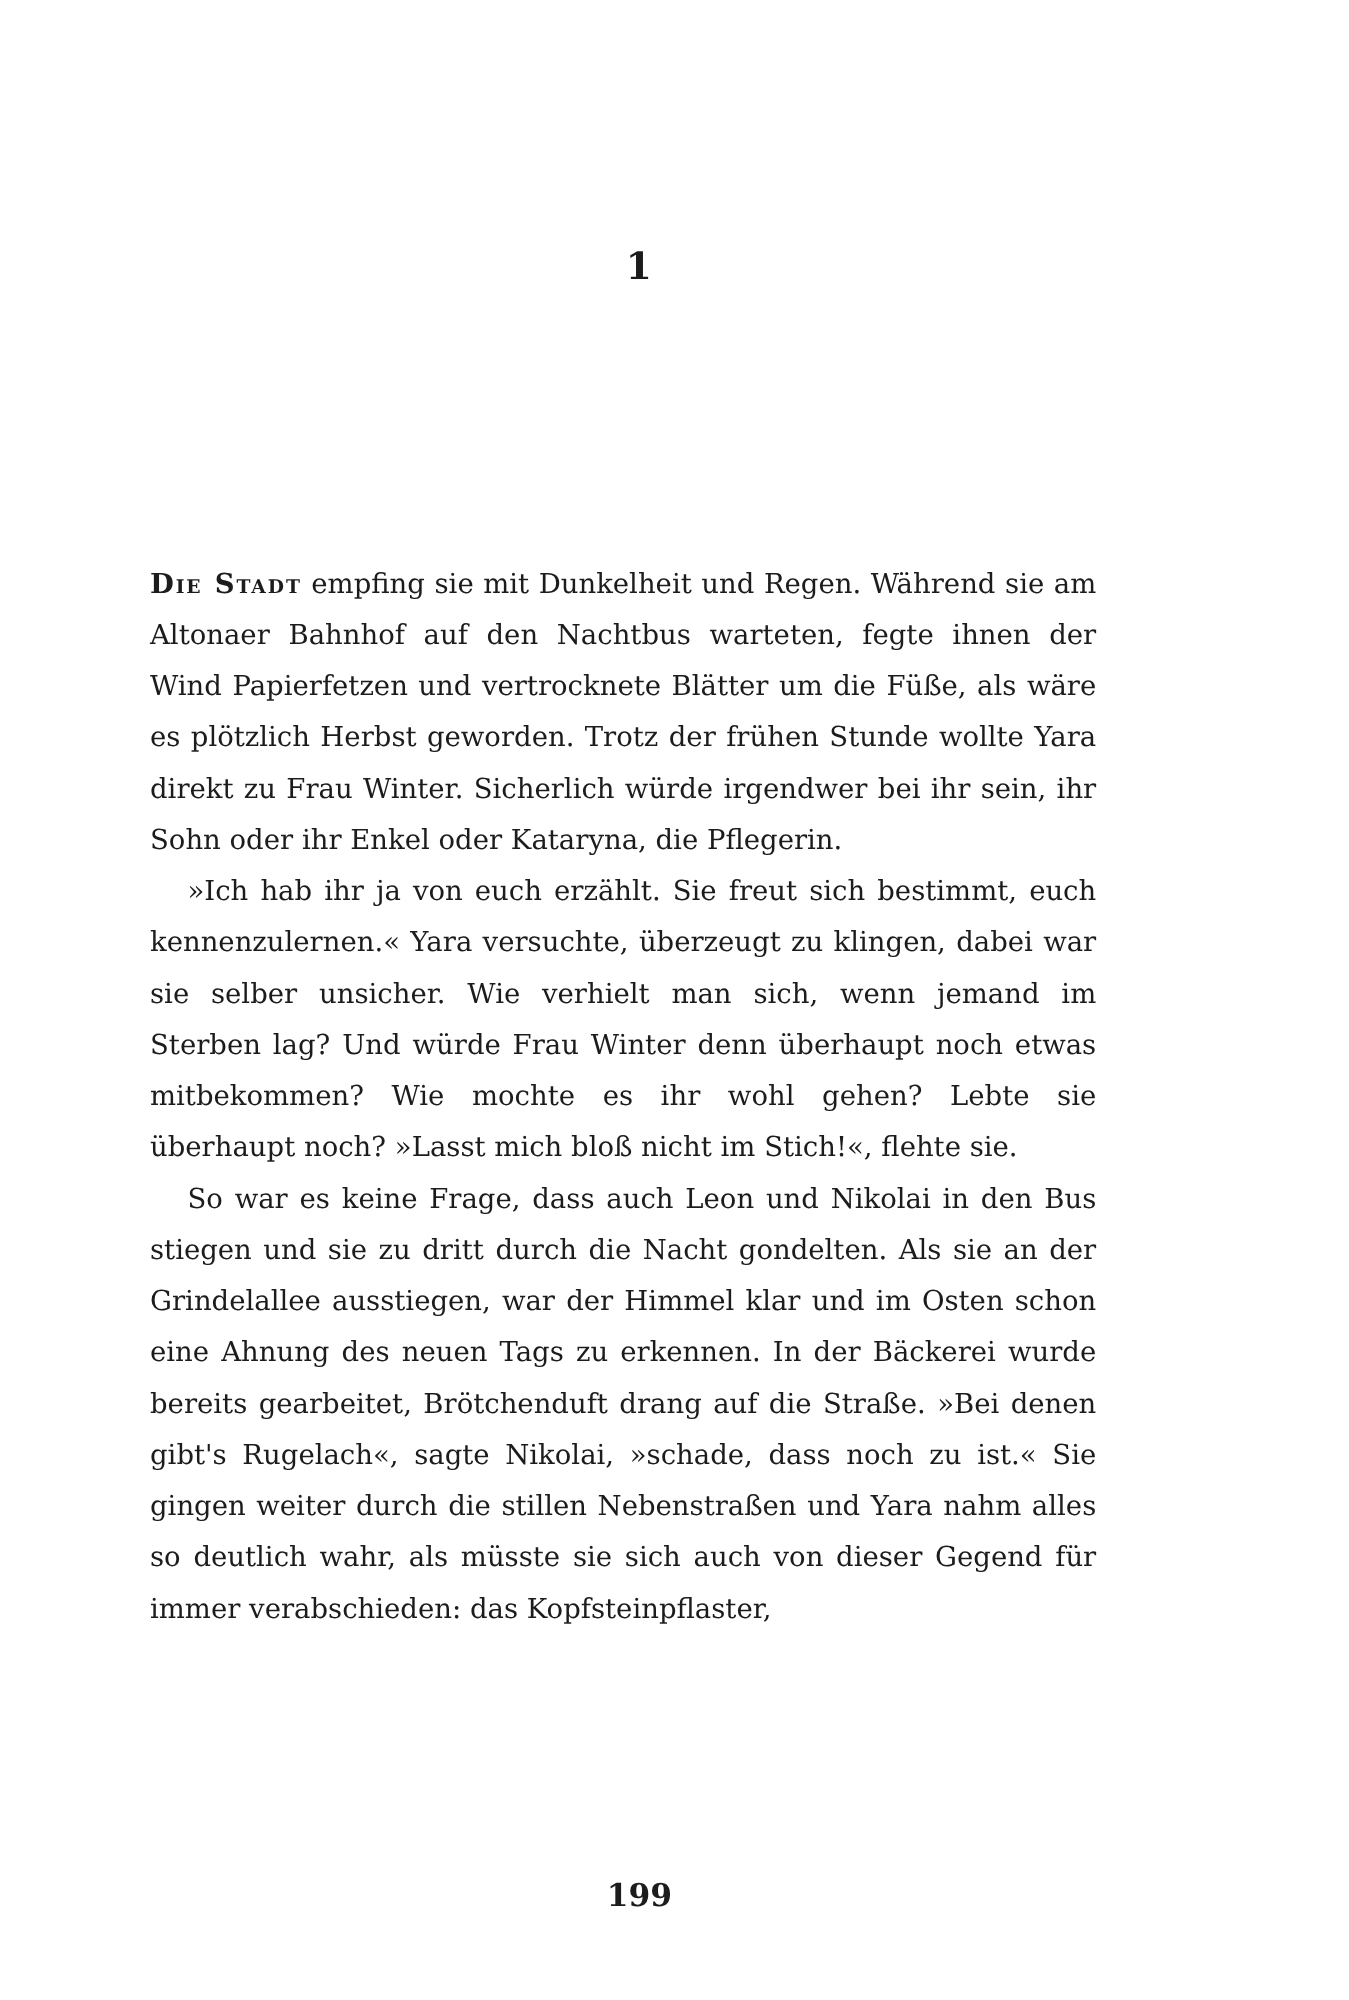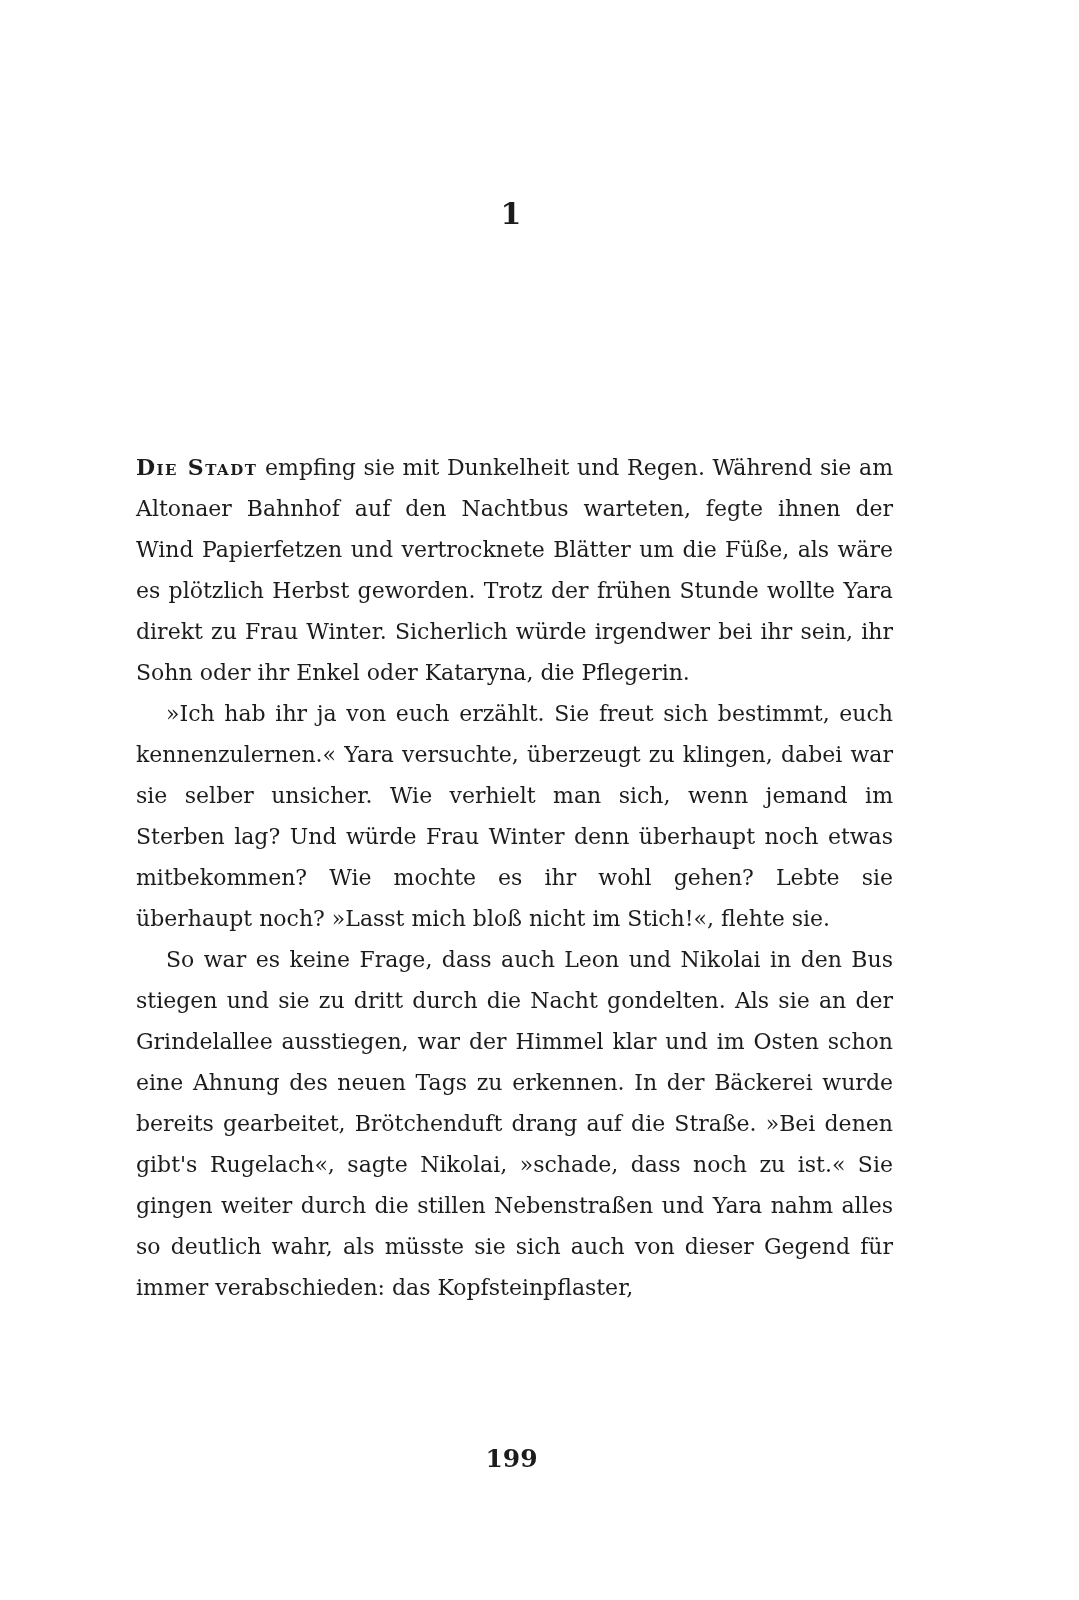--- a/index.html
+++ b/index.html
@@ -23,42 +23,42 @@
     width: 757px;
     text-align: center;
     font-size: 30px;
     font-weight: 700;
     letter-spacing: 1px;
     color: #1c1c1c;
   }
   .body-text {
     position: absolute;
     top: 447px;
-    left: 136px;
+    left: 120px;
     width: 757px;
     font-size: 22px;
     line-height: 41px;
     text-align: justify;
     color: #1c1c1c;
   }
   .para {
     margin: 0;
     padding: 0;
   }
   .para.indent {
     text-indent: 30px;
   }
   .lead-in {
     font-variant: small-caps;
     font-weight: 700;
     letter-spacing: 1.5px;
   }
   .page-number {
     position: absolute;
-    top: 1444px;
+    top: 1502px;
     left: 133px;
     width: 757px;
     text-align: center;
     font-size: 25px;
     font-weight: 700;
     color: #1c1c1c;
   }
 </style>
 </head>
 <body>

